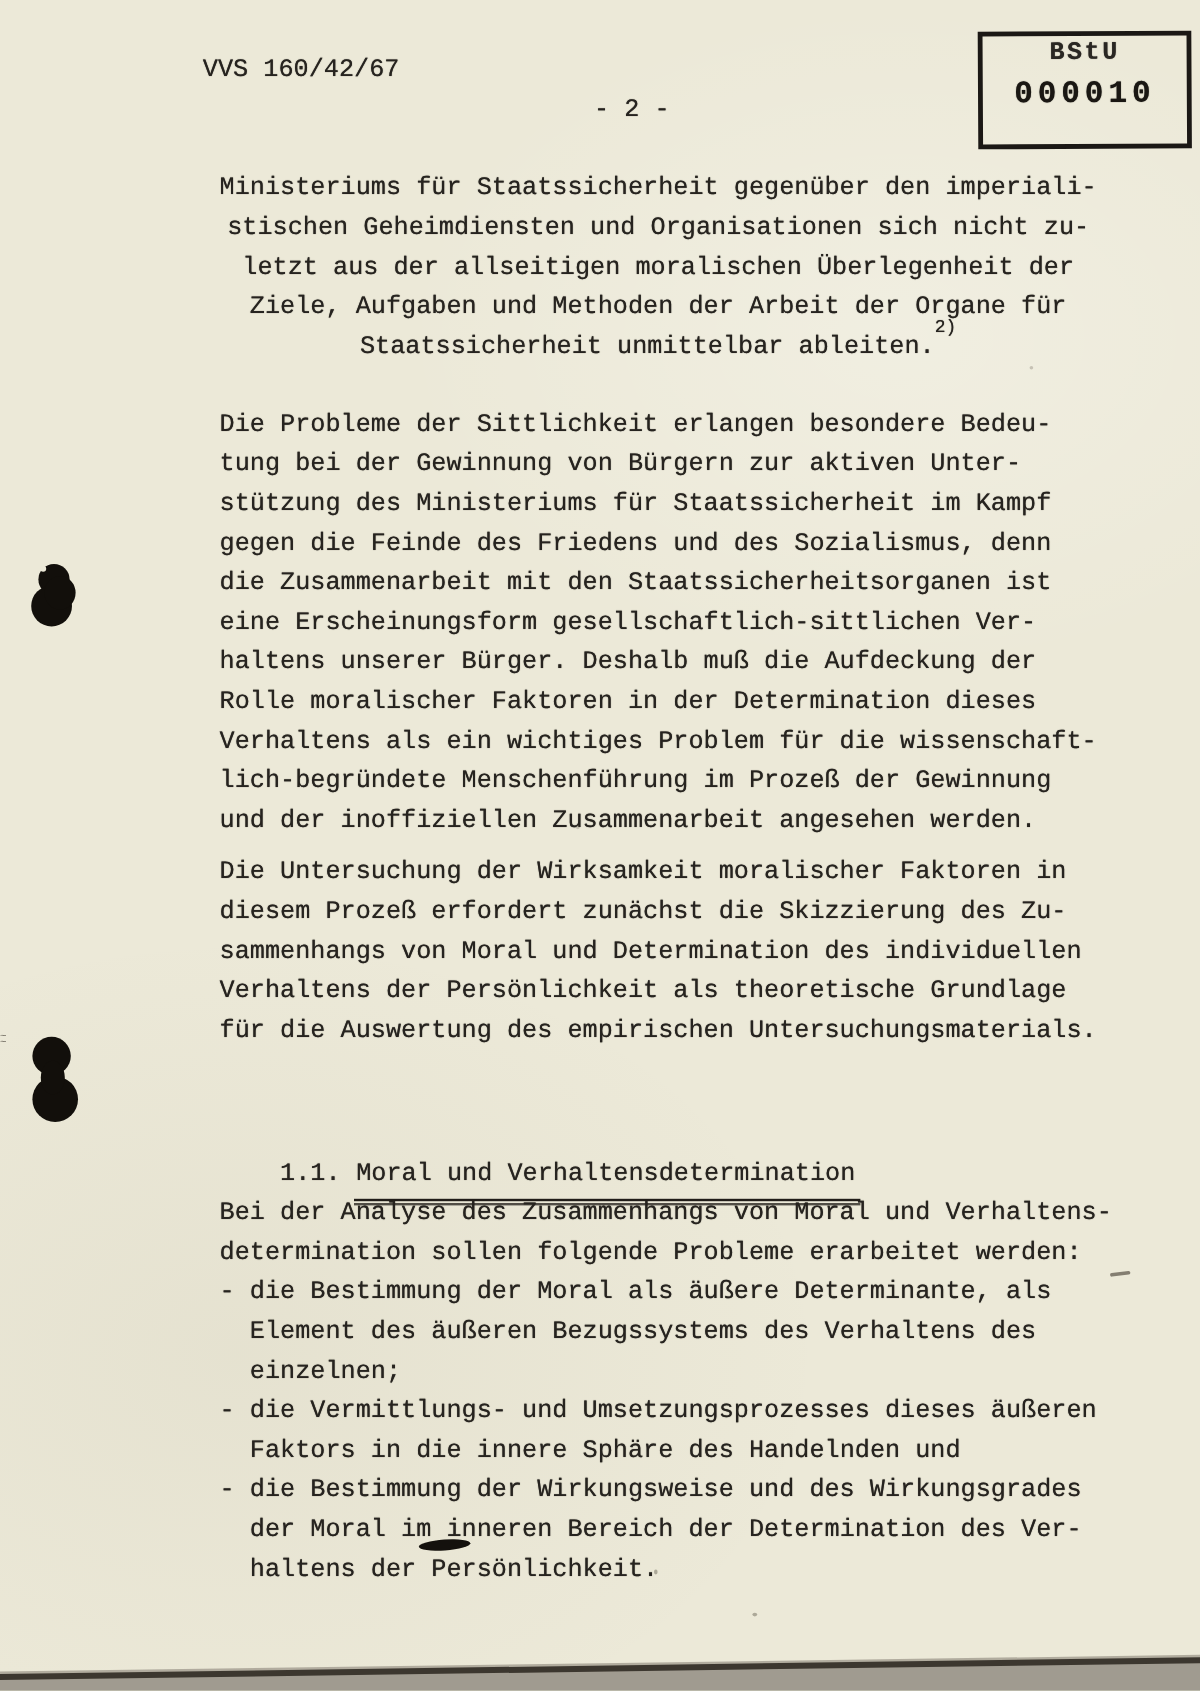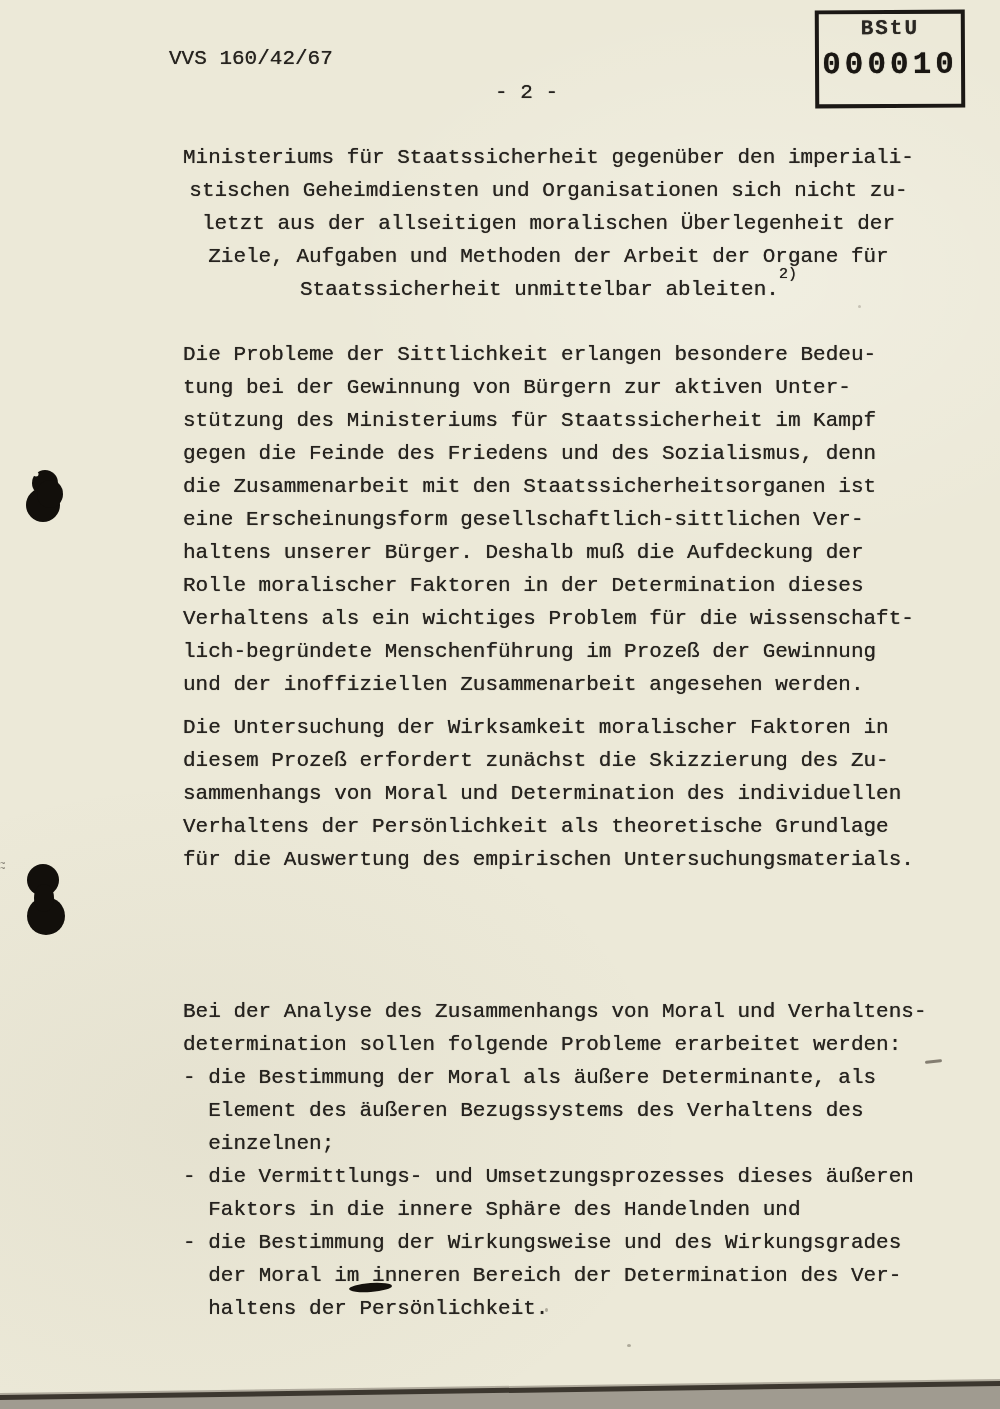--- a/index.html
+++ b/index.html
@@ -21,40 +21,40 @@
     white-space: pre-wrap;
     font-size: 21px;
     line-height: 33px;
     margin: 0;
     text-shadow: 0 0 0.7px rgba(32,29,24,0.85);
   }
   .classification { left: 169px; top: 42px; }
   .page-number { left: 495px; top: 76px; }
   .stamp {
     position: absolute;
-    left: 815px; top: 10px;
-    width: 150px; height: 98px;
+    left: 815px; top: 26px;
+    width: 178px; height: 98px;
     border: 4px solid #1b1815;
     box-sizing: border-box;
     text-align: center;
     transform: rotate(-0.3deg);
   }
   .stamp-label {
     display: block;
     margin-top: 3px;
     font-size: 21px;
     font-weight: bold;
     letter-spacing: 2px;
     color: #2a2723;
     text-shadow: 0 0 0.8px rgba(40,36,30,0.7);
   }
   .stamp-number {
     display: block;
     margin-top: 7px;
-    font-size: 31px;
+    font-size: 26px;
     font-weight: bold;
     letter-spacing: 4px;
     color: #1a1713;
     text-shadow: 0 0 0.8px rgba(25,22,18,0.8);
   }
   .para-1 { left: 183px; top: 141px; text-align: center; }
   .para-1 sup {
     font-size: 15px;
     line-height: 0;
     position: relative;
@@ -139,20 +139,23 @@
 stützung des Ministeriums für Staatssicherheit im Kampf
 gegen die Feinde des Friedens und des Sozialismus, denn
 die Zusammenarbeit mit den Staatssicherheitsorganen ist
 eine Erscheinungsform gesellschaftlich-sittlichen Ver-
 haltens unserer Bürger. Deshalb muß die Aufdeckung der
 Rolle moralischer Faktoren in der Determination dieses
 Verhaltens als ein wichtiges Problem für die wissenschaft-
 lich-begründete Menschenführung im Prozeß der Gewinnung
 und der inoffiziellen Zusammenarbeit angesehen werden.</p>
 
+  <div class="doc-text section-heading">
+    <span class="heading-number">1.1.</span><span class="heading-title">Moral und Verhaltensdetermination</span>
+  </div>
 
   <p class="doc-text para-4">Bei der Analyse des Zusammenhangs von Moral und Verhaltens-
 determination sollen folgende Probleme erarbeitet werden:
 - die Bestimmung der Moral als äußere Determinante, als
   Element des äußeren Bezugssystems des Verhaltens des
   einzelnen;
 - die Vermittlungs- und Umsetzungsprozesses dieses äußeren
   Faktors in die innere Sphäre des Handelnden und
 - die Bestimmung der Wirkungsweise und des Wirkungsgrades
   der Moral im inneren Bereich der Determination des Ver-

